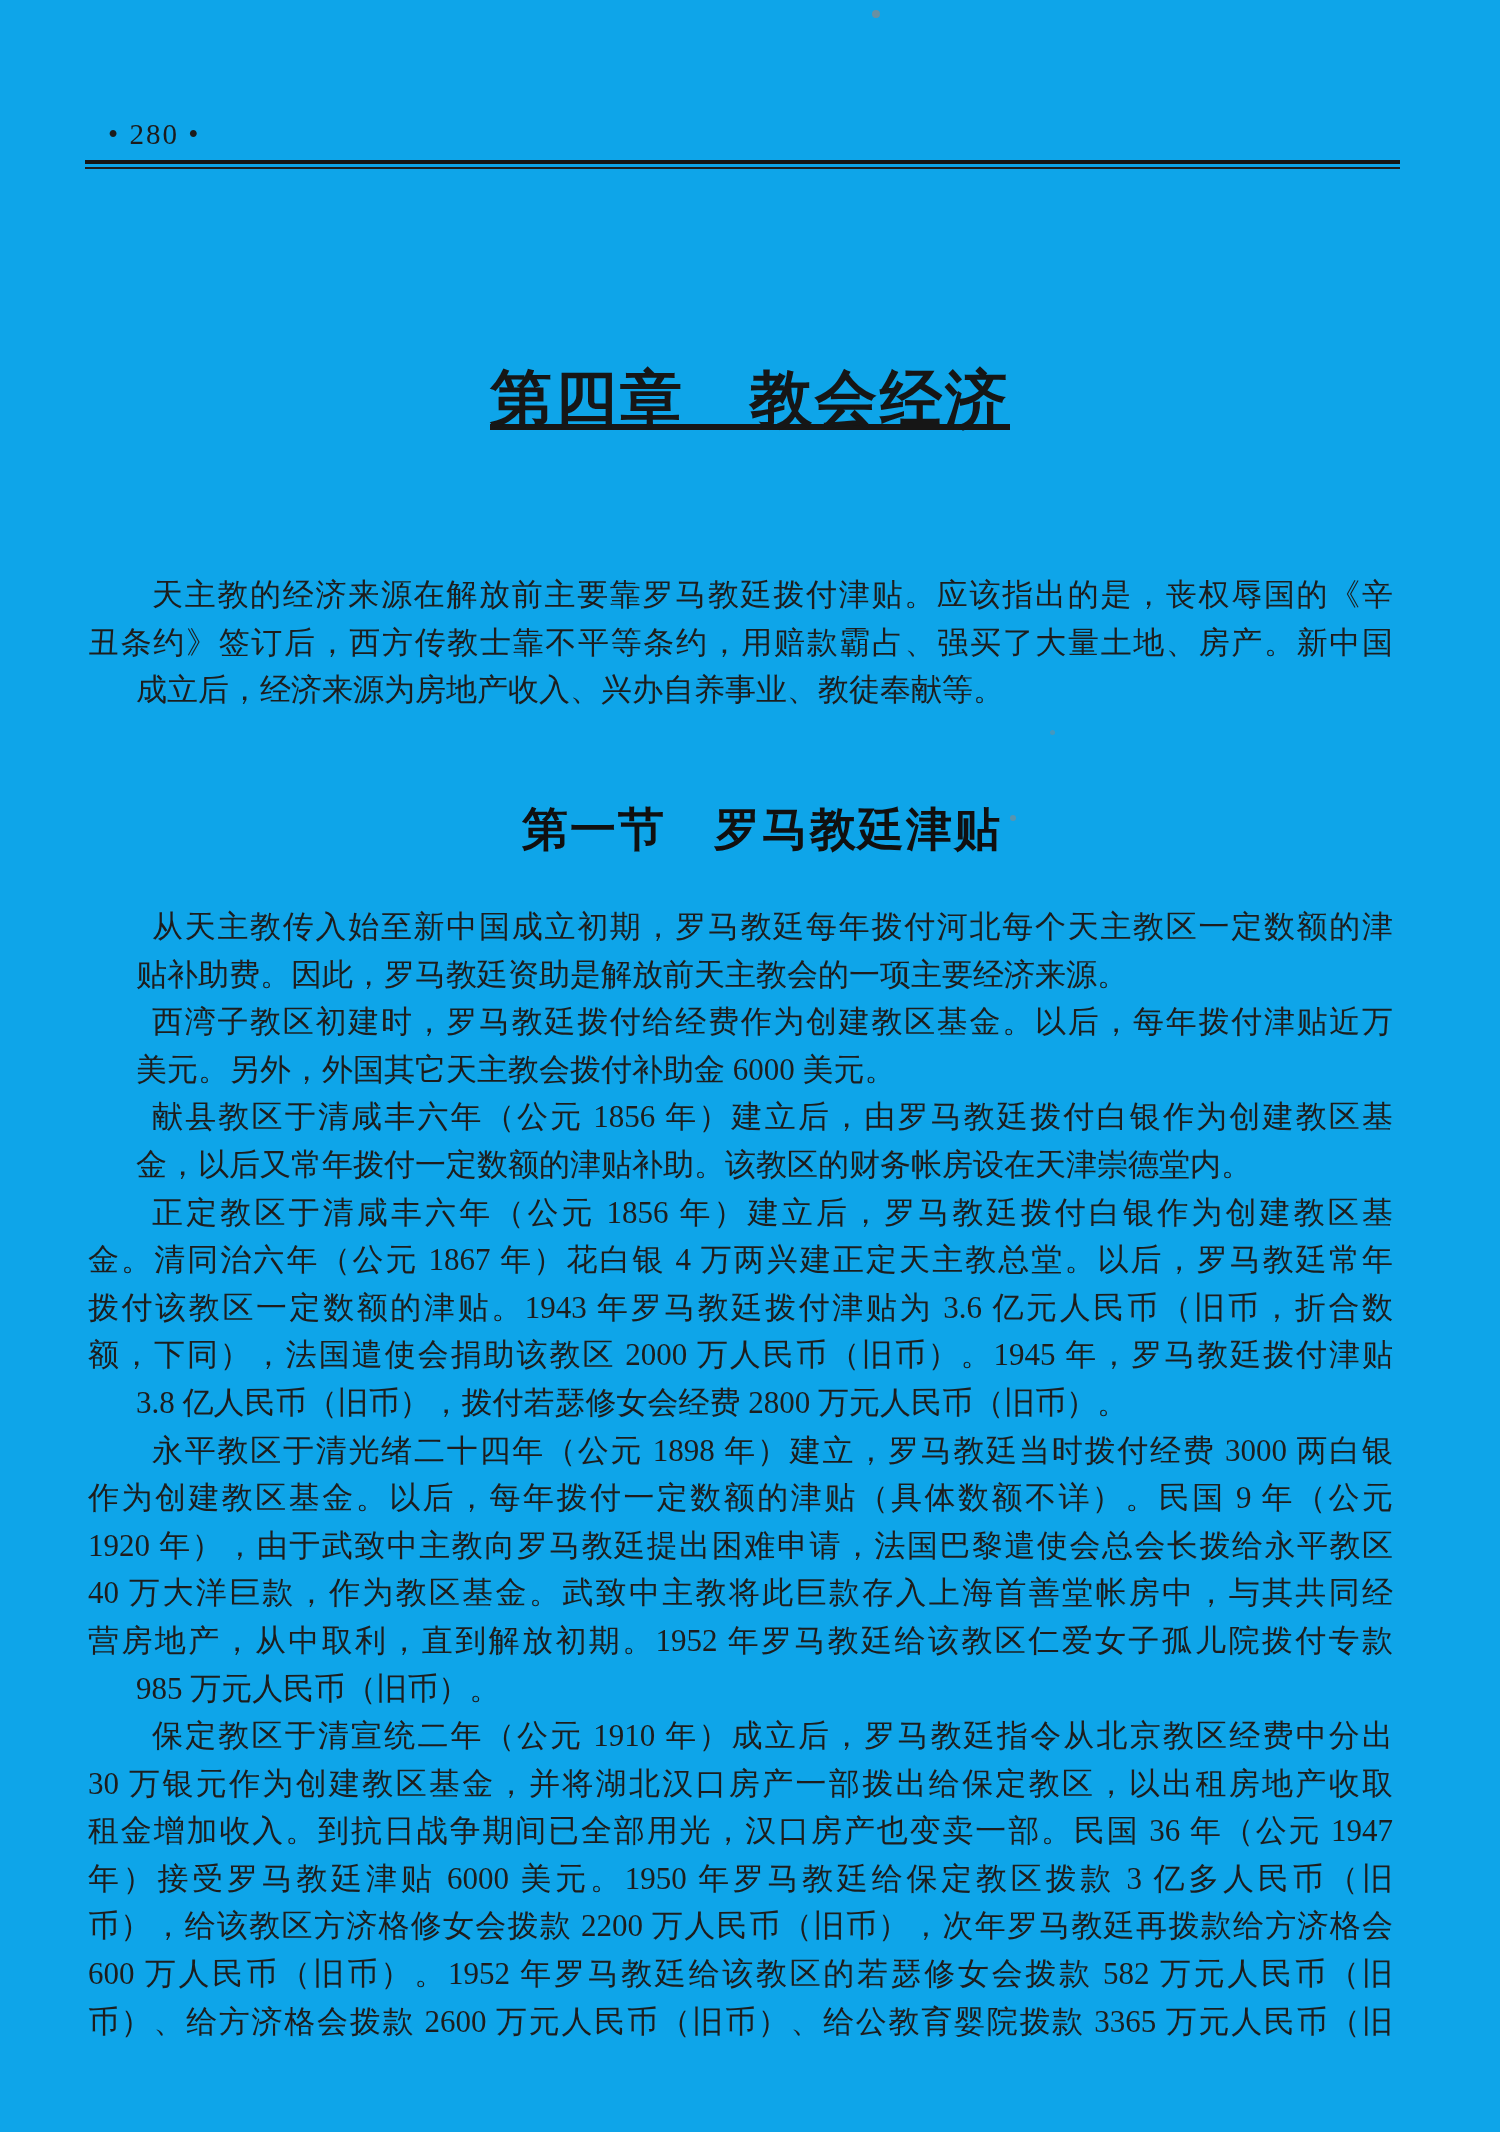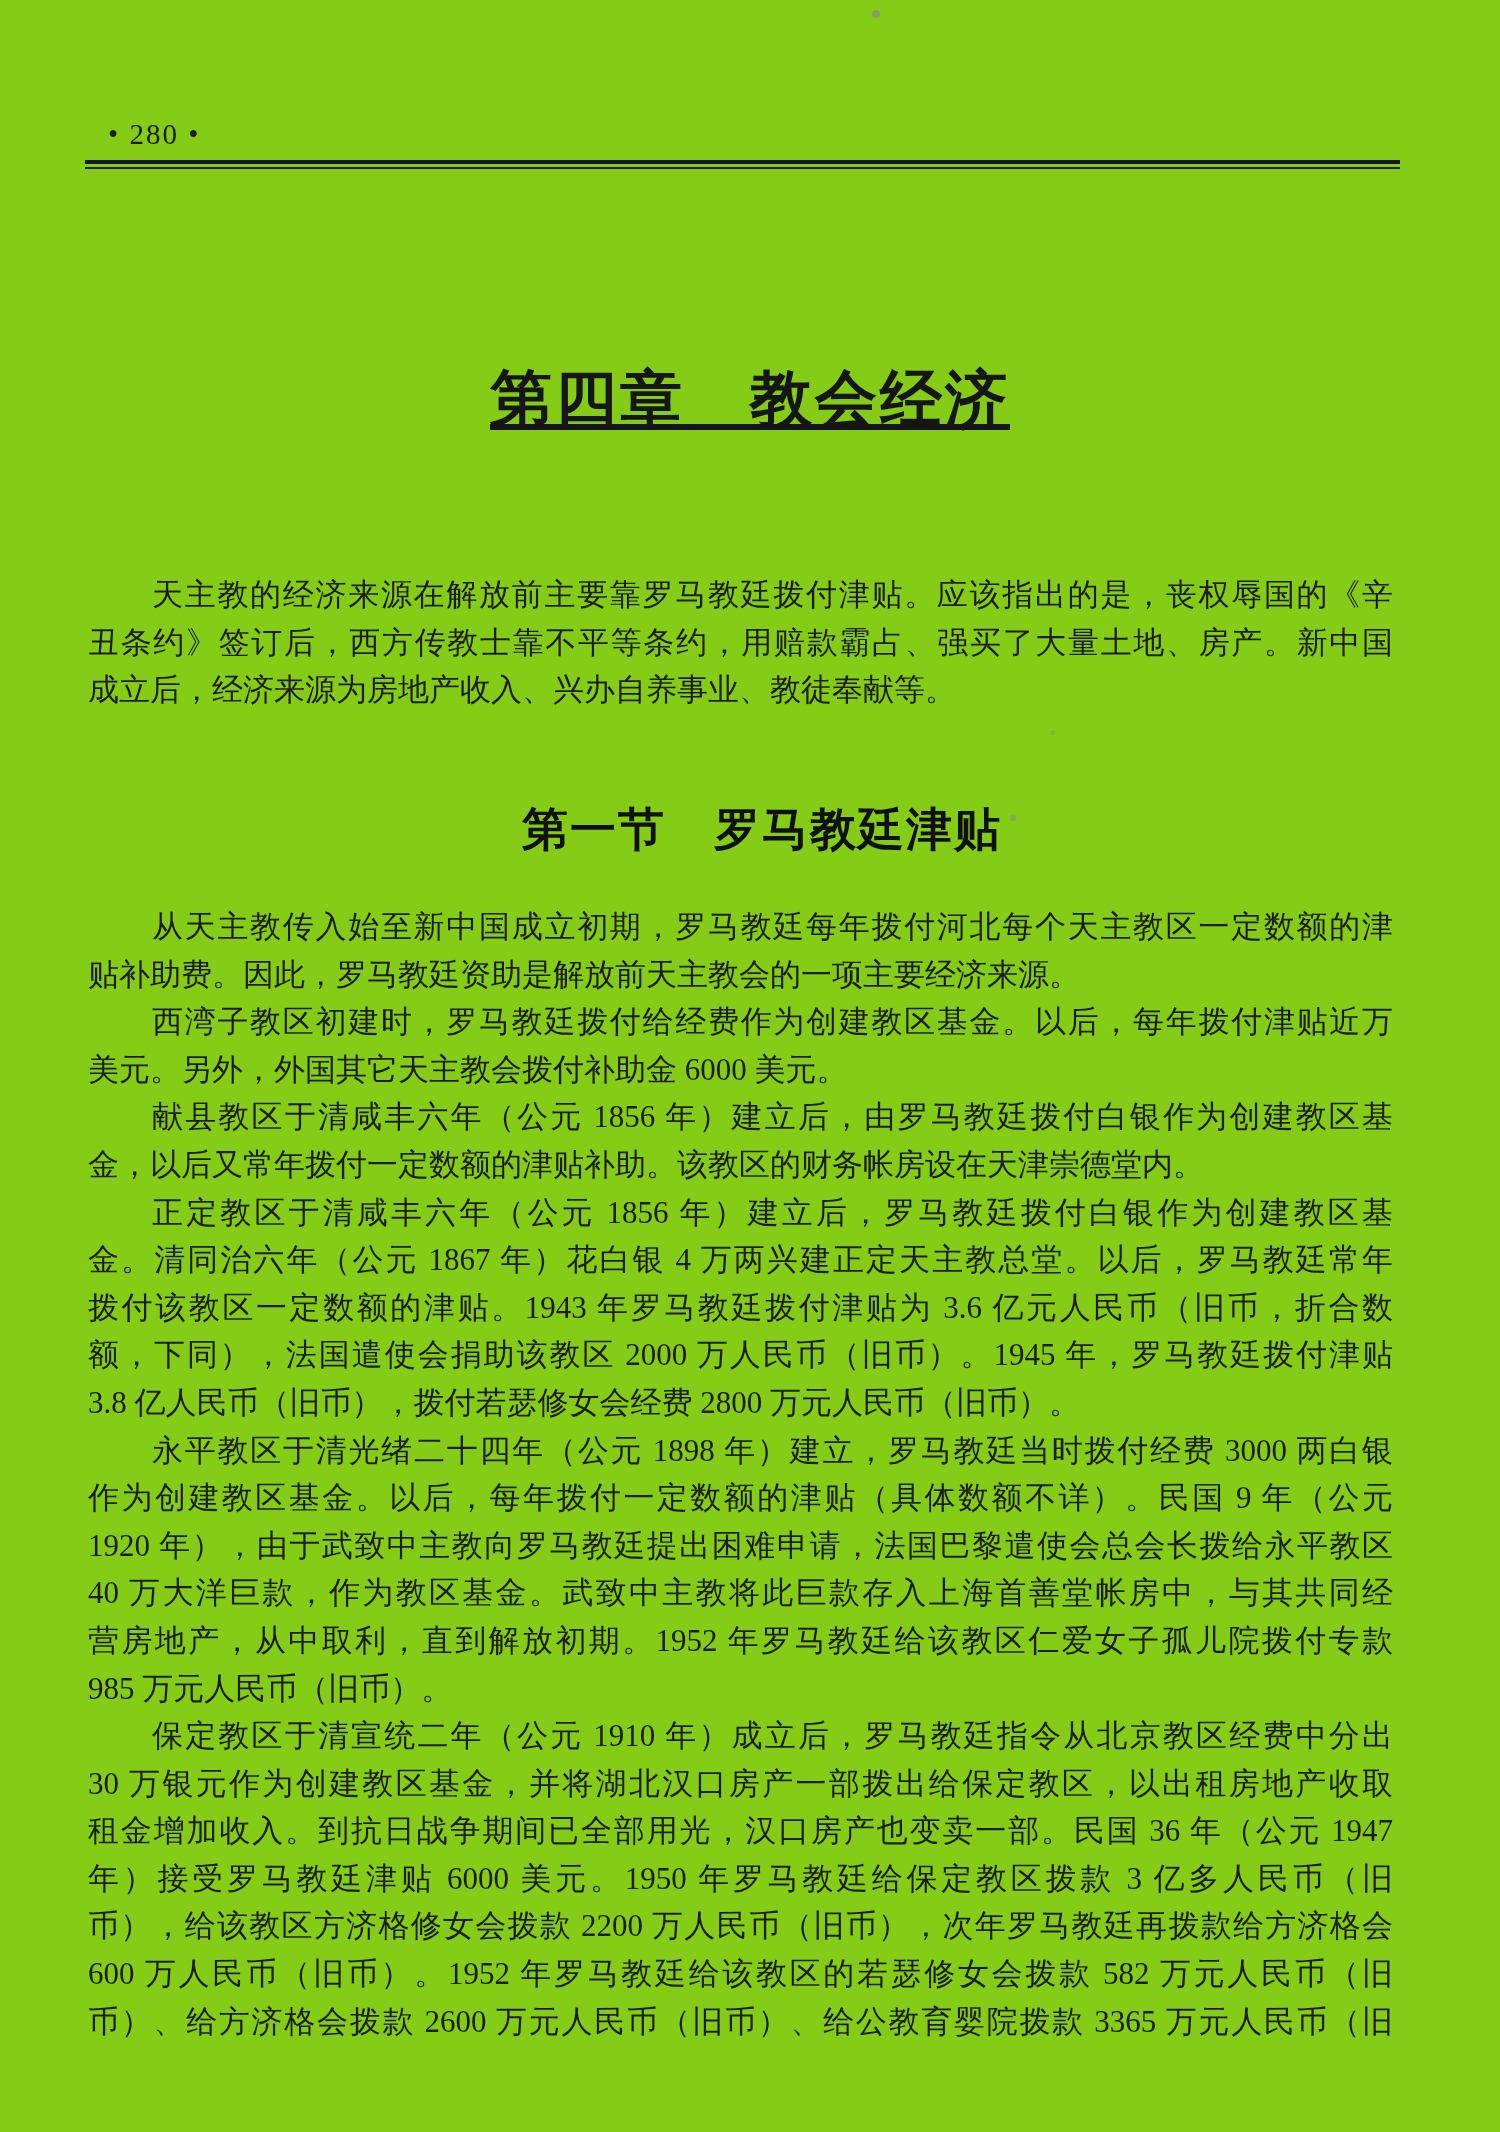--- a/index.html
+++ b/index.html
@@ -4,21 +4,21 @@
 <style>
   html, body {
     margin: 0;
     padding: 0;
     background: #ffffff;
   }
   .page {
     position: relative;
     width: 1500px;
     height: 2132px;
-    background: #84cc16;
+    background: #0ea5e9;
     overflow: hidden;
     color: #1c1c1c;
     font-family: "Liberation Serif", "DejaVu Serif", serif;
   }
   .page-number {
     position: absolute;
     left: 108px;
     top: 116px;
     font-size: 29px;
     line-height: 36px;
@@ -84,20 +84,21 @@
     text-align: justify;
     text-align-last: justify;
     overflow: hidden;
     white-space: normal;
   }
   .line.para-start {
     text-indent: 64px;
   }
   .line.para-end {
     text-align-last: left;
+    margin-left: 48px;
   }
   .speck {
     position: absolute;
     border-radius: 50%;
     background: #8a8a8a;
   }
   .speck-top {
     left: 872px;
     top: 10px;
     width: 8px;

